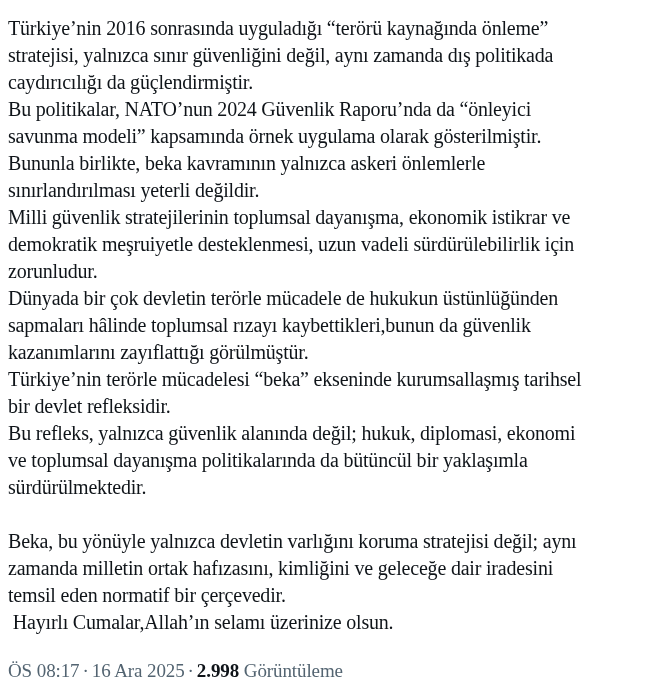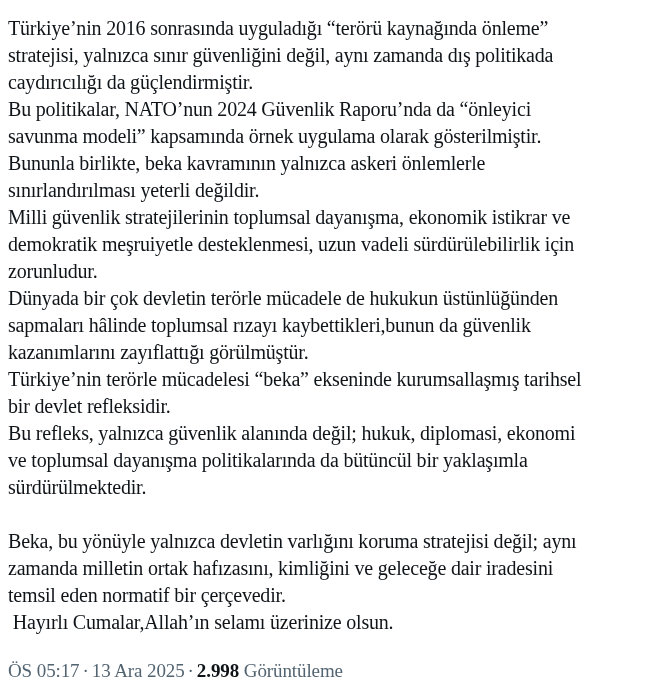--- a/index.html
+++ b/index.html
@@ -58,15 +58,15 @@
 Bu refleks, yalnızca güvenlik alanında değil; hukuk, diplomasi, ekonomi
 ve toplumsal dayanışma politikalarında da bütüncül bir yaklaşımla
 sürdürülmektedir.
 
 Beka, bu yönüyle yalnızca devletin varlığını koruma stratejisi değil; aynı
 zamanda milletin ortak hafızasını, kimliğini ve geleceğe dair iradesini
 temsil eden normatif bir çerçevedir.
  Hayırlı Cumalar,Allah’ın selamı üzerinize olsun.</div>
 
   <div class="tweet-meta">
-    <span>ÖS 05:17</span><span class="sep">·</span><span>13 Ara 2025</span><span class="sep">·</span><span class="views">2.998</span> <span>Görüntüleme</span>
+    <span>ÖS 08:17</span><span class="sep">·</span><span>16 Ara 2025</span><span class="sep">·</span><span class="views">2.998</span> <span>Görüntüleme</span>
   </div>
 </div>
 
 </body></html>

